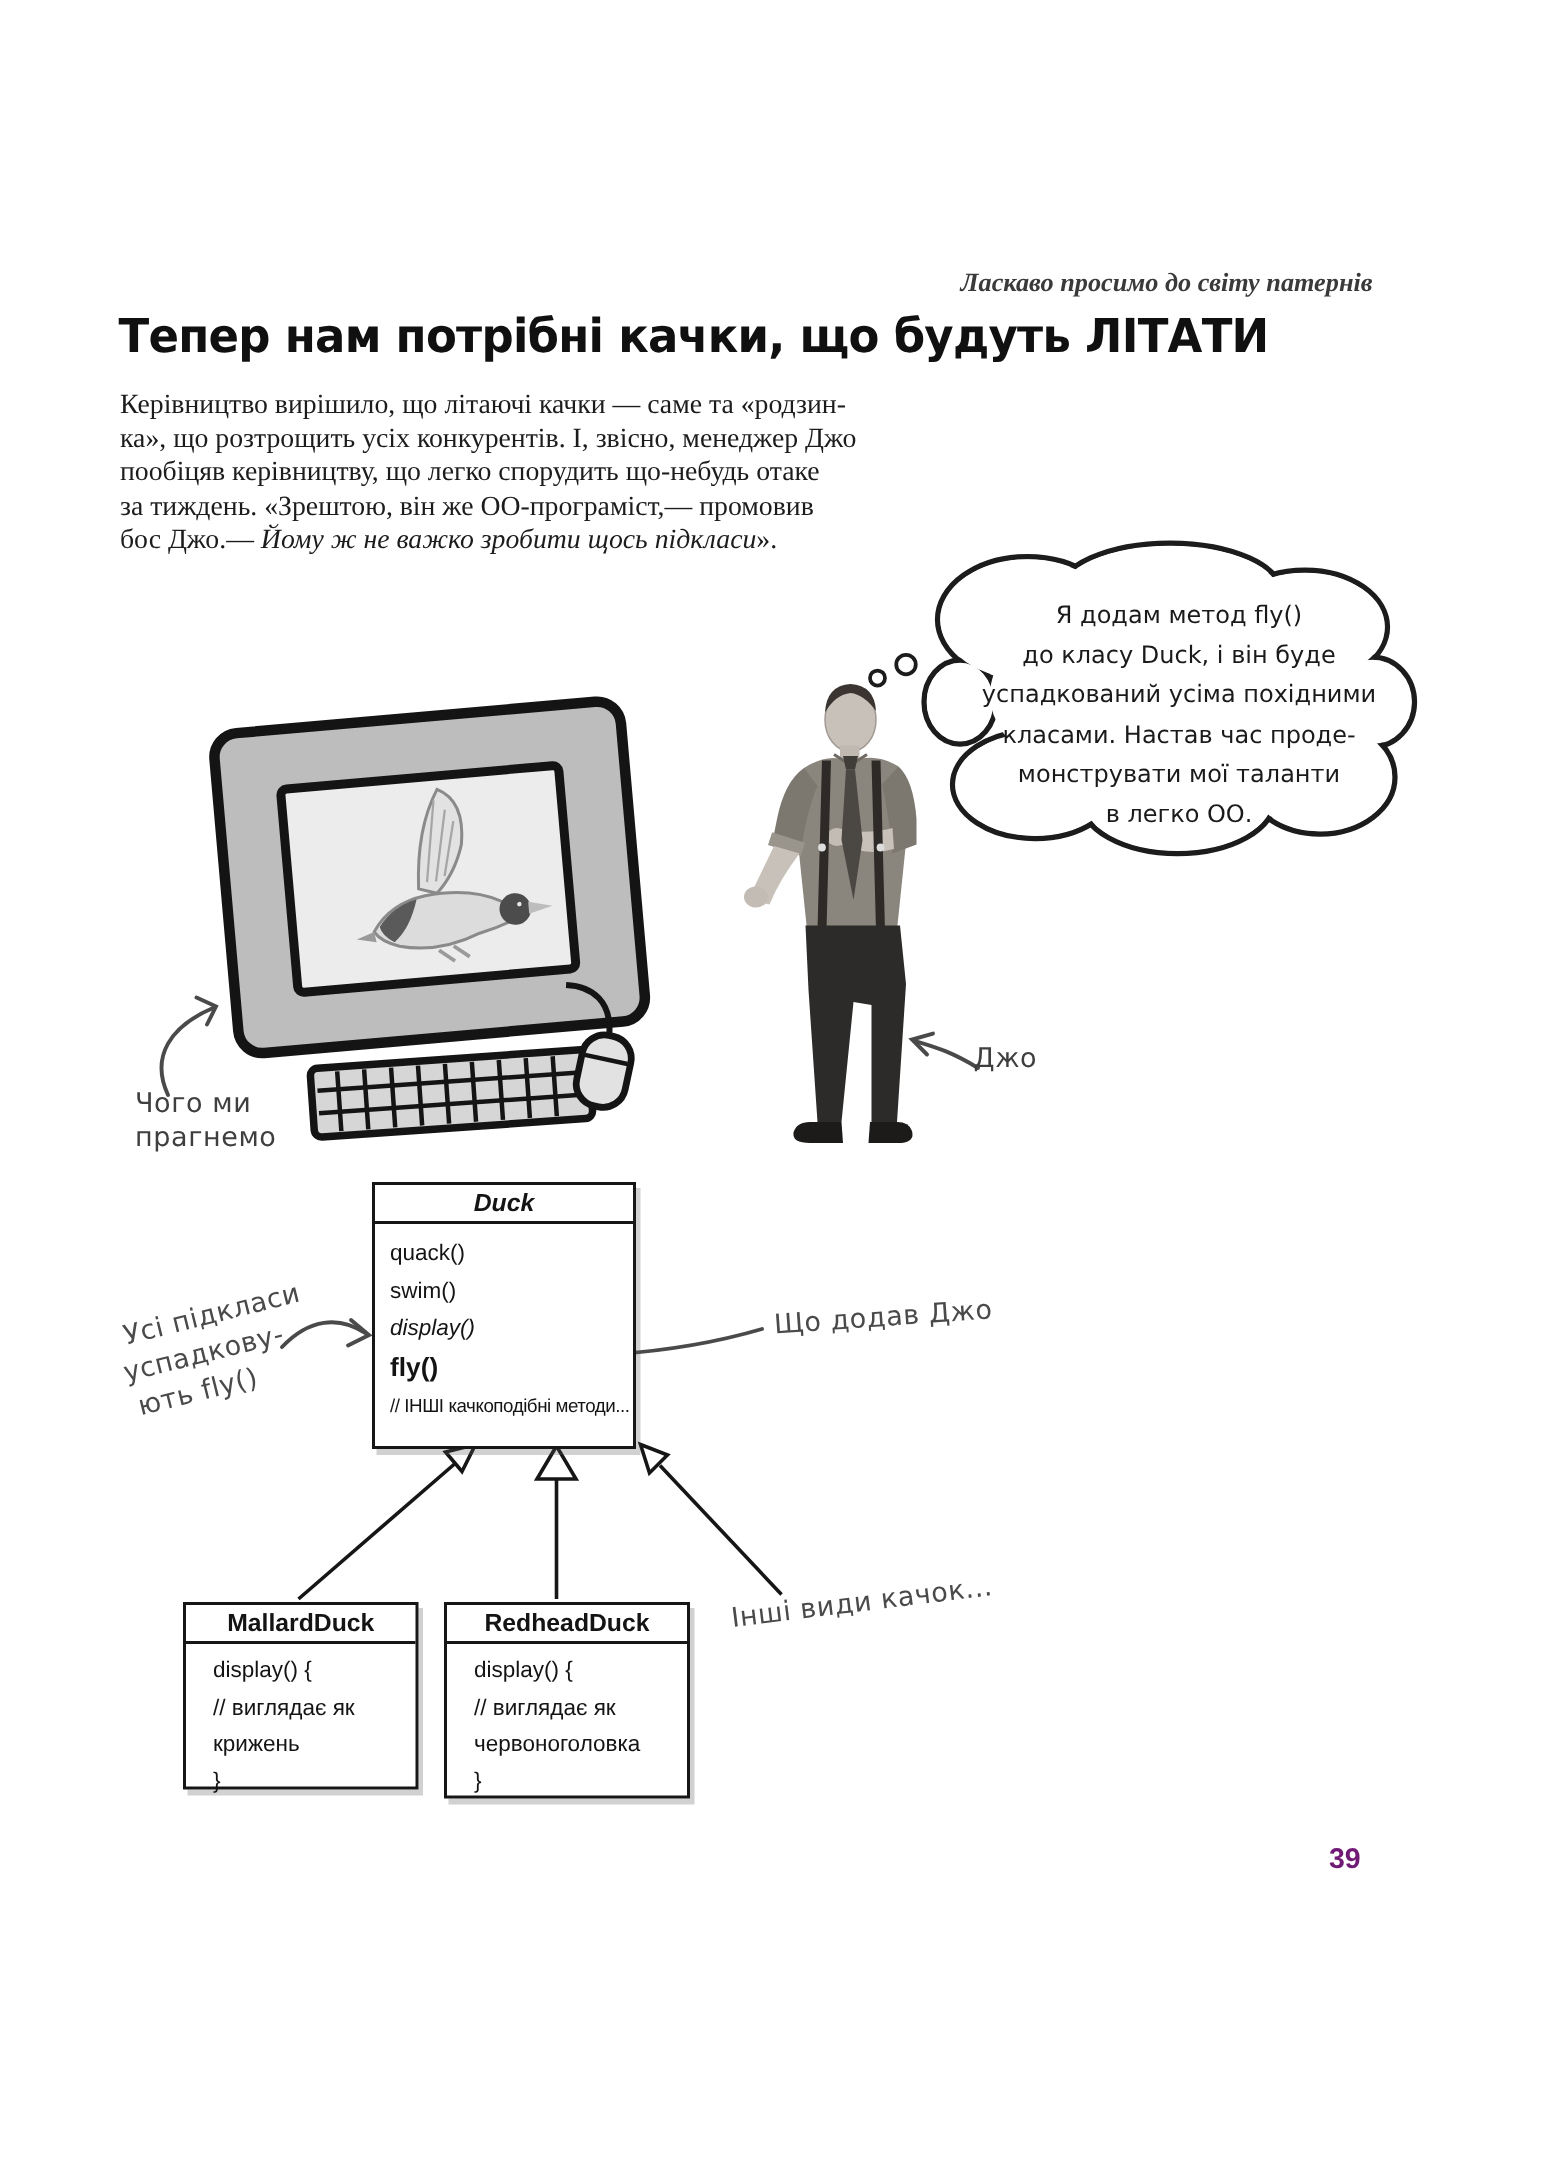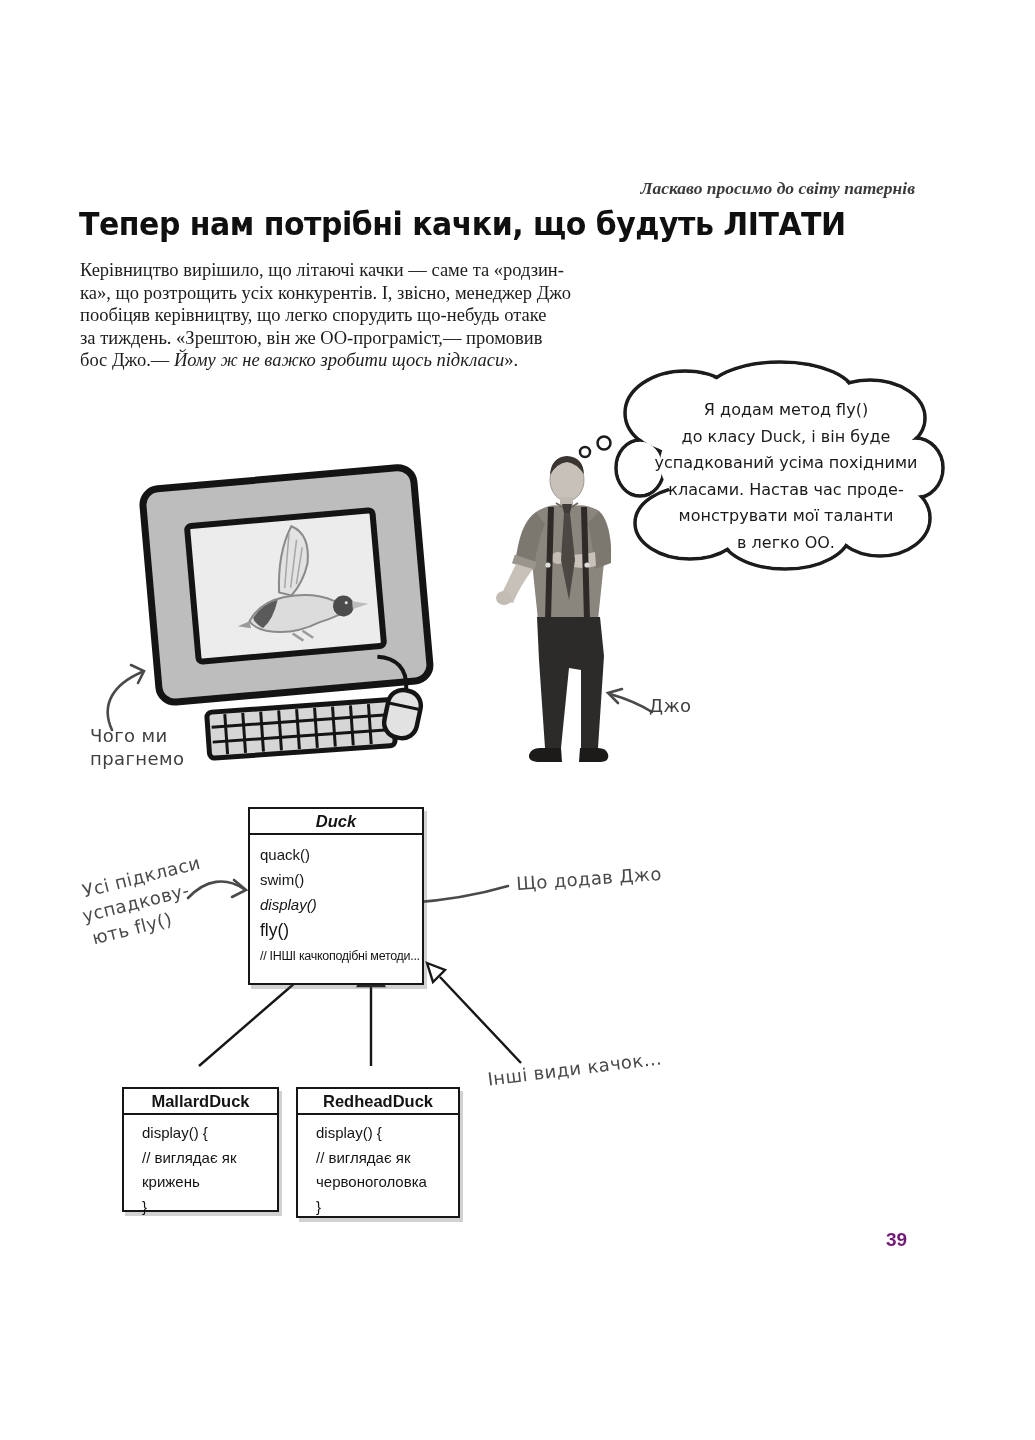--- a/index.html
+++ b/index.html
@@ -30,28 +30,28 @@
   #ann-joe{left:649px;top:695px;font-size:18px;color:#3f3f3f;}
   #ann-subclasses{left:80px;top:880px;font-size:18px;line-height:24px;
     transform:rotate(-14deg);transform-origin:left top;}
   #ann-subclasses .l2{margin-left:-6px;}
   #ann-subclasses .l3{margin-left:-2px;}
   #ann-added{left:516px;top:868px;font-size:18px;transform:rotate(-4deg);}
   #ann-others{left:487px;top:1058px;font-size:18px;transform:rotate(-7deg);}
 
   
   .uml-box{position:absolute;background:#ffffff;border:2px solid #161616;
-    box-shadow:3px 4px 0 rgba(90,90,90,0.28);margin-top:19px;}
+    box-shadow:3px 4px 0 rgba(90,90,90,0.28);}
   .uml-title{border-bottom:2px solid #161616;text-align:center;font-weight:bold;
     font-size:16.5px;padding:3px 0 2px 0;}
   .uml-title.italic{font-style:italic;}
   .uml-body{padding:7px 6px 4px 10px;font-size:15px;line-height:25px;}
   #duck-box{left:248px;top:788px;width:172px;height:174px;}
   #duck-box .m-display{font-style:italic;}
-  #duck-box .m-fly{font-weight:normal;font-size:17.5px;line-height:27px;}
+  #duck-box .m-fly{font-weight:bold;font-size:17.5px;line-height:27px;}
   #duck-box .m-comment{font-size:12.5px;letter-spacing:-0.3px;white-space:nowrap;line-height:24px;}
   #mallard-box{left:122px;top:1068px;width:153px;height:121px;}
   #redhead-box{left:296px;top:1068px;width:160px;height:127px;}
   .sub-body{padding:6px 6px 4px 18px;font-size:15px;line-height:24.5px;}
 
   #page-number{left:886px;top:1229px;font-size:19px;font-weight:bold;color:#701a75;}
 
   svg{position:absolute;left:0;top:0;}
 </style>
 </head>

